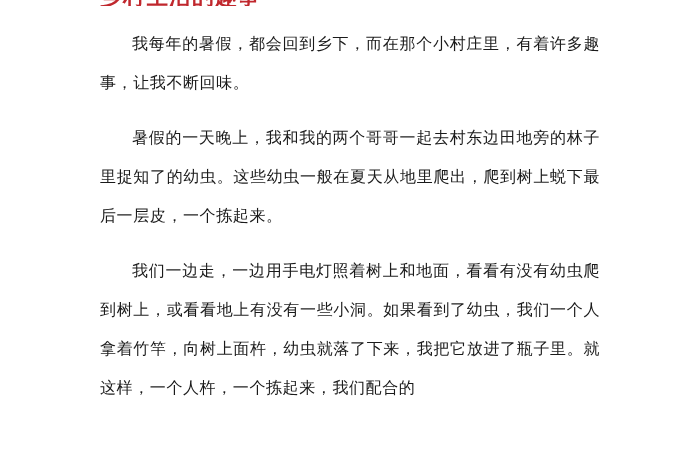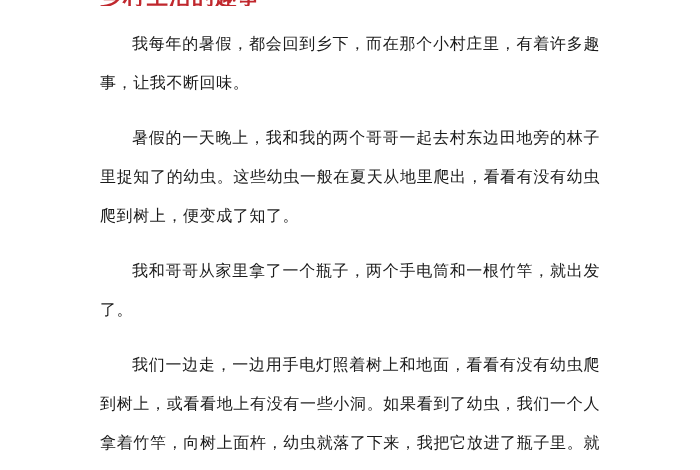--- a/index.html
+++ b/index.html
@@ -55,18 +55,17 @@
 </style>
 </head>
 <body>
 
 <div class="page">
 
   <div class="doc-title">乡村生活的趣事</div>
 
   <div class="body-text">
     <p class="para">我每年的暑假，都会回到乡下，而在那个小村庄里，有着许多趣事，让我不断回味。</p>
-    <p class="para">暑假的一天晚上，我和我的两个哥哥一起去村东边田地旁的林子里捉知了的幼虫。这些幼虫一般在夏天从地里爬出，看看有没有幼虫爬到树上，便变成了知了。</p>
-    <p class="para">我和哥哥从家里拿了一个瓶子，两个手电筒和一根竹竿，就出发了。</p>
+    <p class="para">暑假的一天晚上，我和我的两个哥哥一起去村东边田地旁的林子里捉知了的幼虫。这些幼虫一般在夏天从地里爬出，爬到树上蜕下最后一层皮，一个拣起来。</p>
     <p class="para">我们一边走，一边用手电灯照着树上和地面，看看有没有幼虫爬到树上，或看看地上有没有一些小洞。如果看到了幼虫，我们一个人拿着竹竿，向树上面杵，幼虫就落了下来，我把它放进了瓶子里。就这样，一个人杵，一个拣起来，我们配合的</p>
   </div>
 
 </div>
 
 </body></html>

